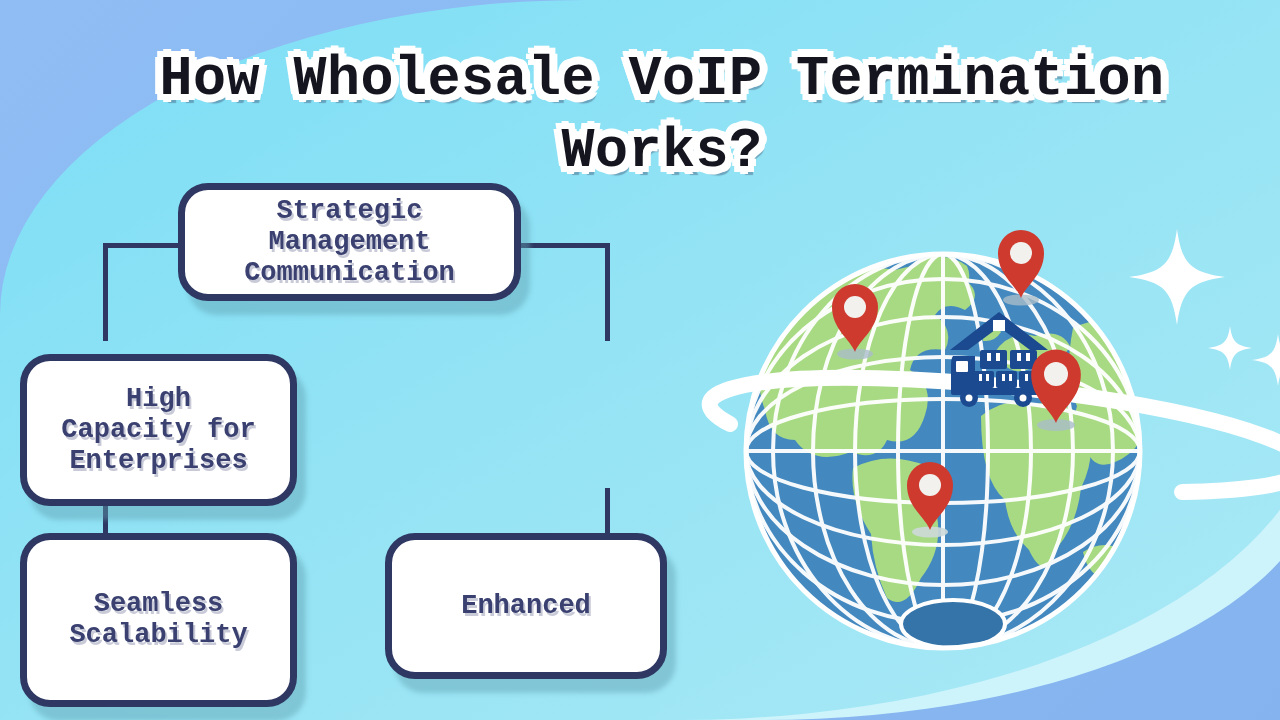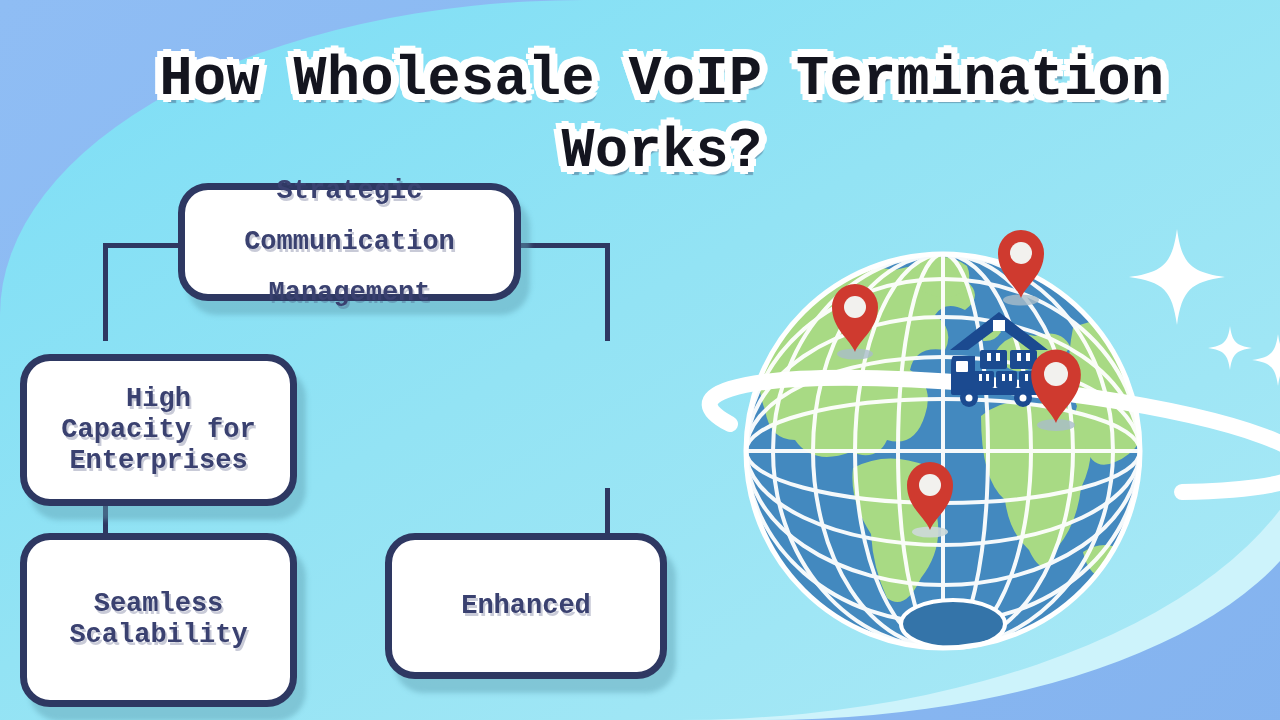--- a/index.html
+++ b/index.html
@@ -66,24 +66,24 @@
     </div>
   </div>
 
   <div class="conn" style="left:105px; top:243px; width:78px; height:5px;"></div>
   <div class="conn" style="left:103px; top:243px; width:5px; height:98px;"></div>
   <div class="conn" style="left:518px; top:243px; width:90px; height:5px;"></div>
   <div class="conn" style="left:605px; top:243px; width:5px; height:98px;"></div>
   <div class="conn" style="left:103px; top:488px; width:5px; height:48px;"></div>
   <div class="conn" style="left:605px; top:488px; width:5px; height:48px;"></div>
 
-  <div class="node" style="left:178px; top:183px; width:343px; height:118px;gap:20px;">
+  <div class="node" style="left:178px; top:183px; width:343px; height:118px;">
     <span>Strategic</span>
+    <span>Management</span>
     <span>Communication</span>
-    <span>Management</span>
   </div>
 
   <div class="node" style="left:20px; top:338px; width:277px; height:152px;margin-top:16px;">
     <span>High</span>
     <span>Capacity for</span>
     <span>Enterprises</span>
   </div>
 
 
   <div class="node" style="left:20px; top:533px; width:277px; height:174px;">

